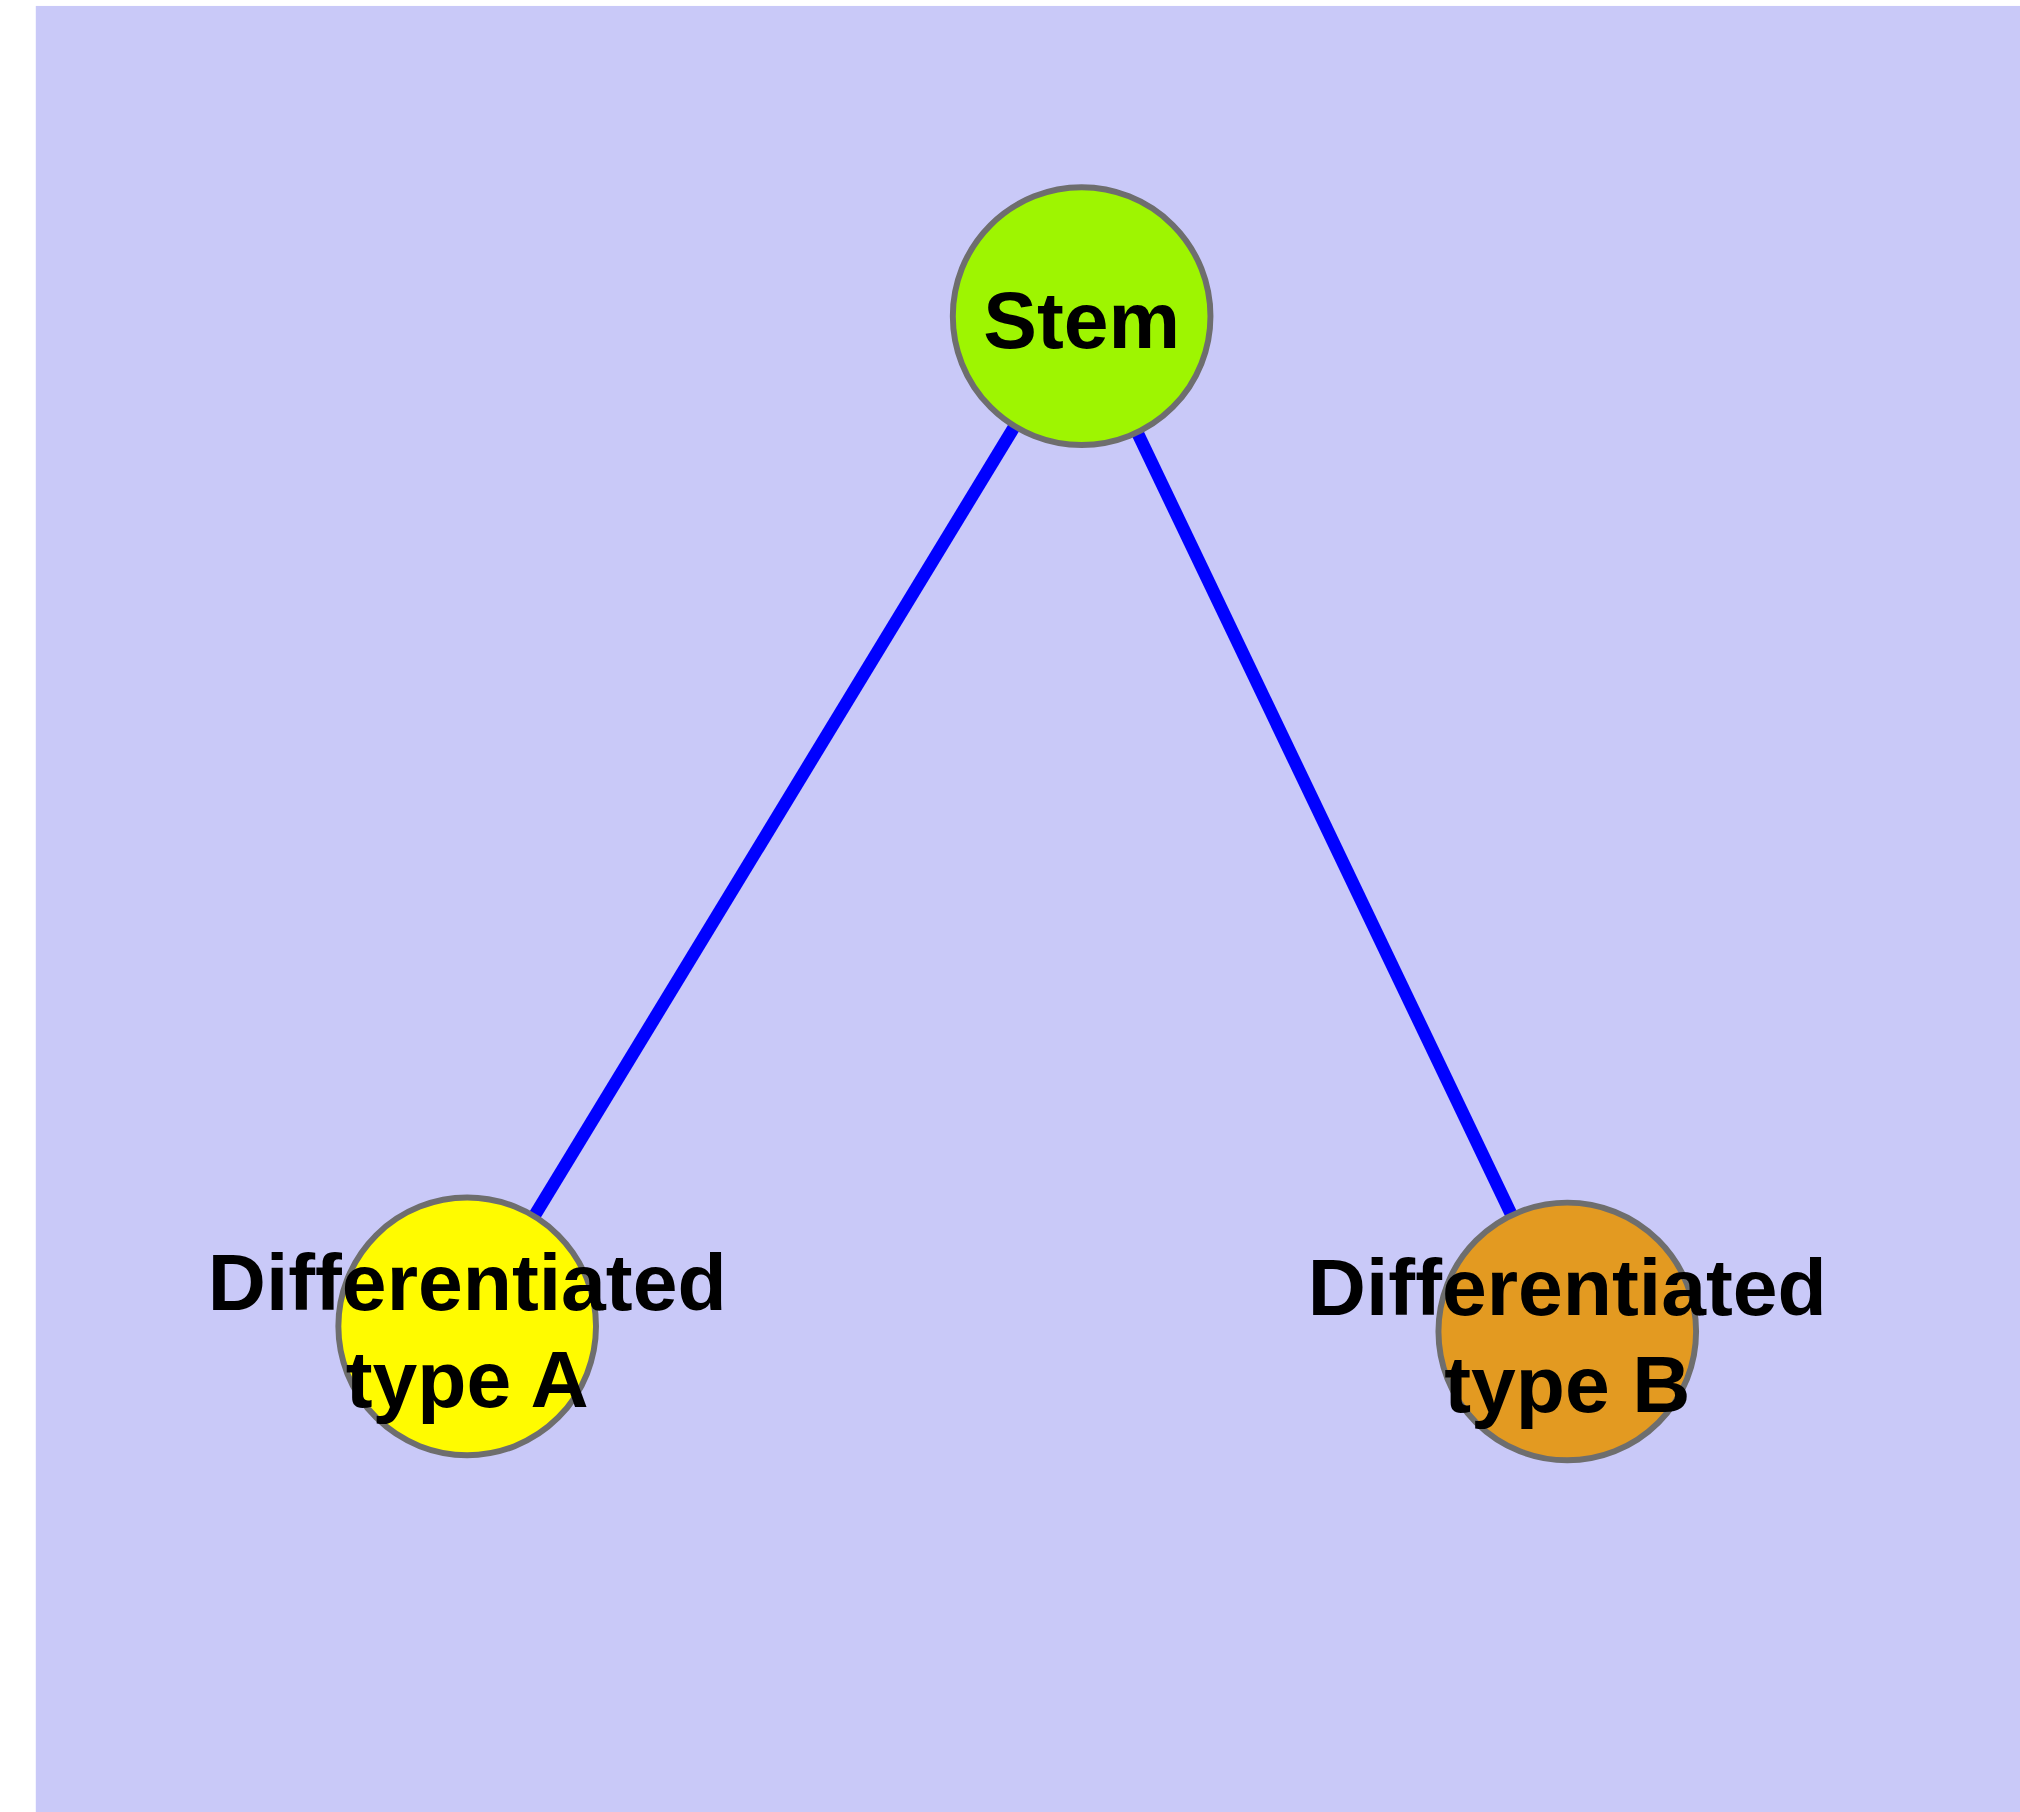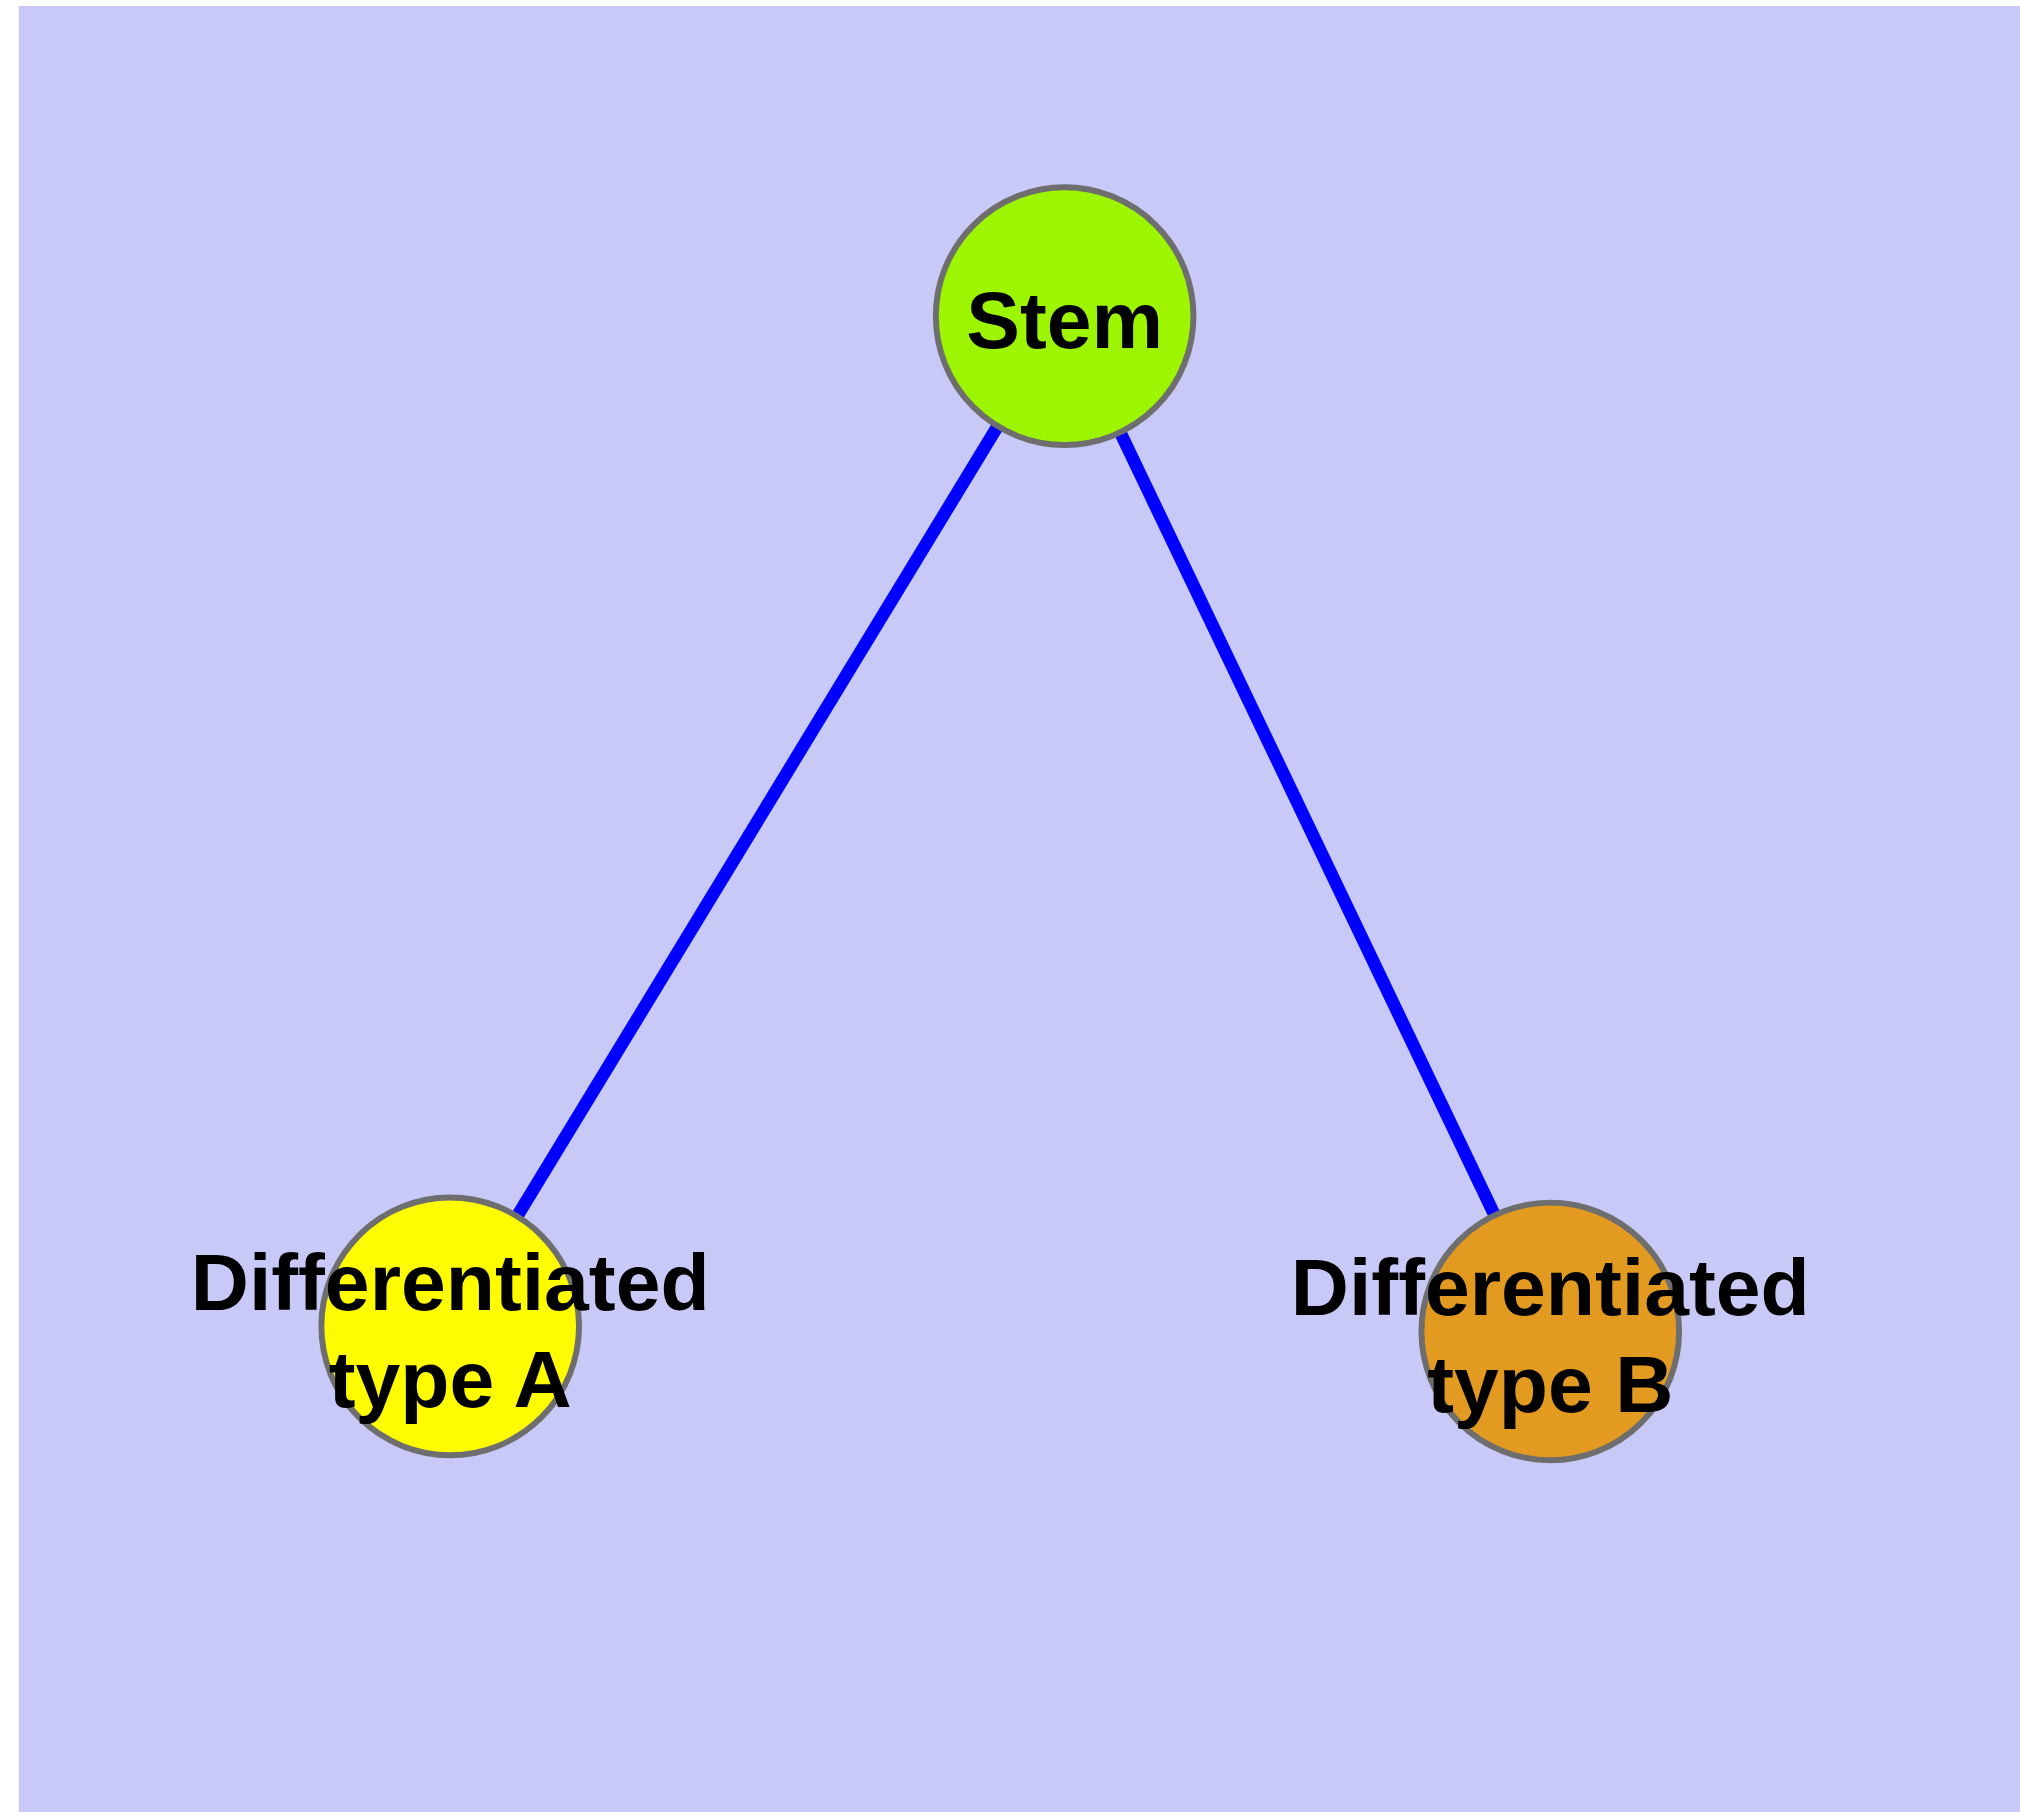--- a/index.html
+++ b/index.html
@@ -6,24 +6,25 @@
     margin: 0;
     padding: 0;
     width: 2021px;
     height: 1812px;
     overflow: hidden;
     background: #ffffff;
     font-family: "Liberation Sans", sans-serif;
   }
   #diagram-wrap {
     position: absolute;
-    left: 16px;
+    left: 1px;
     top: 0;
     width: 1682px;
     height: 1812px;
+    padding-left: 32px;
   }
   svg {
     display: block;
   }
   .node-label {
     font-family: "Liberation Sans", "DejaVu Sans", sans-serif;
     font-weight: bold;
     text-anchor: middle;
   }
 </style>

